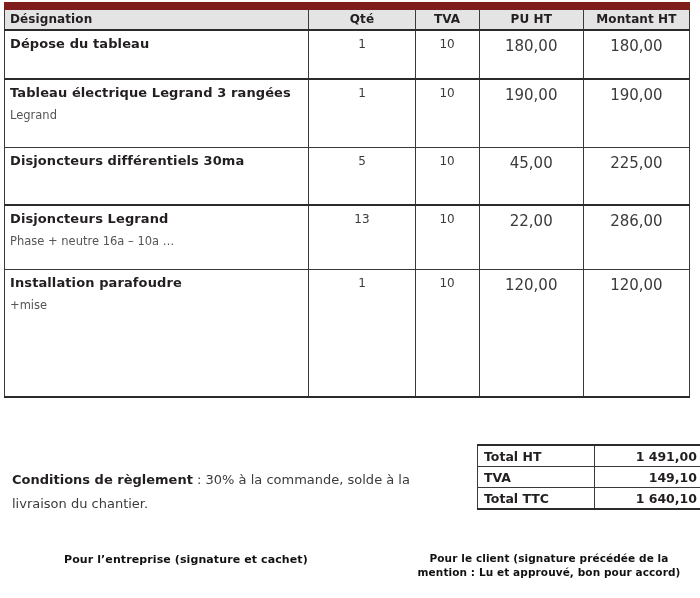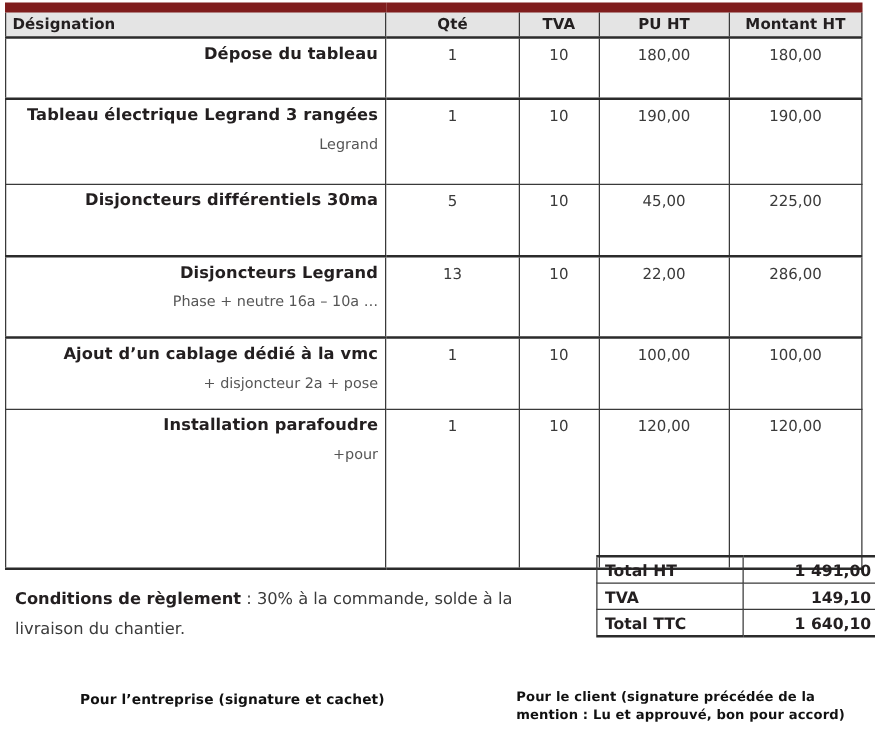--- a/index.html
+++ b/index.html
@@ -45,33 +45,33 @@
   .th-center  { text-align: center; }
 
   .col-desig  { width: 304px; }
   .col-qte    { width: 106px; }
   .col-tva    { width: 64px; }
   .col-pu     { width: 104px; }
   .col-mt     { width: 106px; }
 
   .cell-desig {
     padding: 5px 6px 4px 5px !important;
-    text-align: right;
+    text-align: left;
     margin-top: 26px;
   }
   .cell-num {
     text-align: center;
     padding-top: 6px !important;
     font-size: 12px;
     color: #3b3b3b;
   }
   .cell-money {
     text-align: center;
     padding-top: 6px !important;
-    font-size: 12px;
+    font-size: 15px;
     color: #3b3b3b;
   }
   .desig-title {
     font-size: 13px;
     font-weight: bold;
     line-height: 15px;
     color: #231f20;
     letter-spacing: 0.1px;
   }
   .desig-sub {
@@ -142,21 +142,21 @@
   }
   .sig-right {
     position: absolute;
     left: 413px;
     top: 551px;
     width: 272px;
     font-size: 10.5px;
     font-weight: bold;
     color: #111111;
     line-height: 14px;
-    text-align: left;
+    text-align: center;
     letter-spacing: 0.1px;
   }
 </style>
 </head>
 <body>
 
 <table class="quote-table">
   <colgroup>
     <col class="col-desig">
       <col class="col-qte">
@@ -213,35 +213,25 @@
         <div class="desig-title">Disjoncteurs Legrand</div>
         <div class="desig-sub">Phase + neutre 16a – 10a …</div>
       </td>
       <td class="cell-num">13</td>
       <td class="cell-num">10</td>
       <td class="cell-money">22,00</td>
       <td class="cell-money">286,00</td>
     </tr>
 
 
-    <tr class="row-h-6 row-thick-top">
-      <td class="cell-desig">
-        <div class="desig-title">Ajout d’un cablage dédié à la vmc</div>
-        <div class="desig-sub">+ disjoncteur 2a + pose</div>
-      </td>
-      <td class="cell-num">1</td>
-      <td class="cell-num">10</td>
-      <td class="cell-money">100,00</td>
-      <td class="cell-money">100,00</td>
-    </tr>
 
     <tr class="row-h-7 row-last">
       <td class="cell-desig">
         <div class="desig-title">Installation parafoudre</div>
-        <div class="desig-sub">+pour</div>
+        <div class="desig-sub">+mise</div>
       </td>
       <td class="cell-num">1</td>
       <td class="cell-num">10</td>
       <td class="cell-money">120,00</td>
       <td class="cell-money">120,00</td>
     </tr>
 
   </tbody>
 </table>
 

